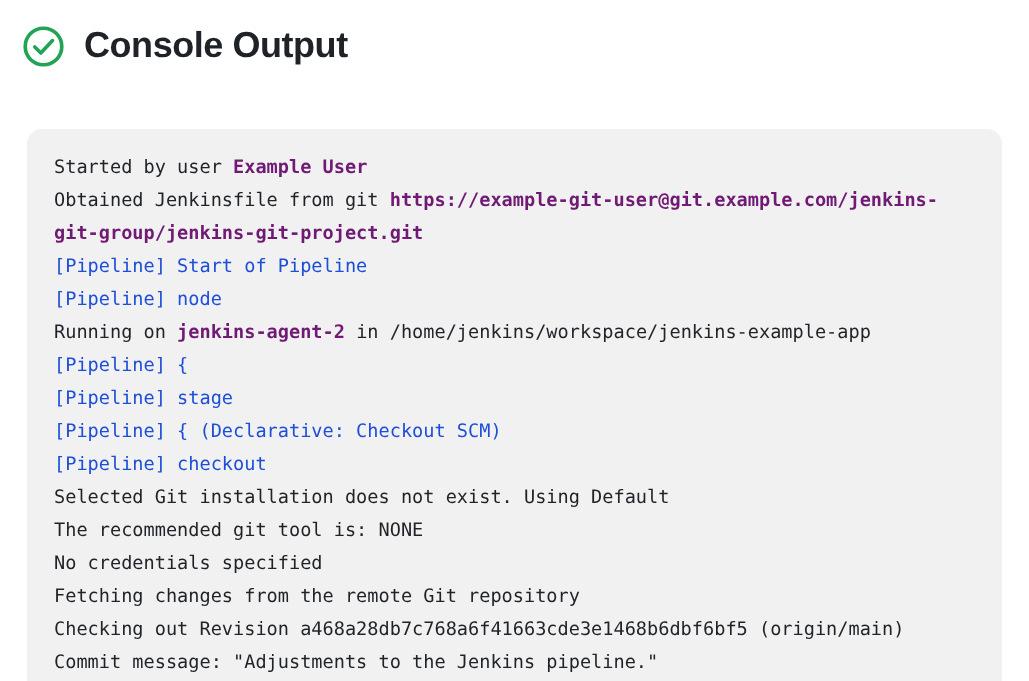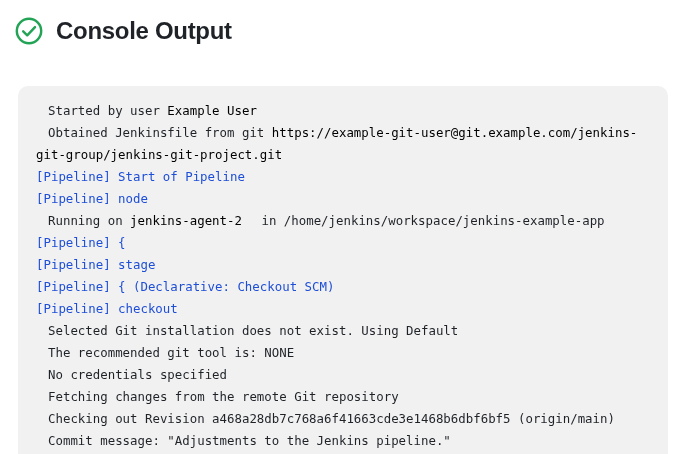--- a/index.html
+++ b/index.html
@@ -70,22 +70,22 @@
     line-height: 22px;
     color: #1f2328;
     white-space: pre-wrap;
     word-break: break-word;
   }
 
   .log-line {
     min-height: 22px;
   }
 
-  .seg-plain   { color: #1f2328; margin-left: 12px; }
-  .seg-link    { color: #000000; }
+  .seg-plain   { color: #1f2328; }
+  .seg-link    { color: #701a75; font-weight: bold; }
   .seg-muted   { color: #1d4ed8; }
 </style>
 </head>
 <body>
 
 <div class="page">
 
   <div class="header">
     <svg class="status-icon" viewBox="0 0 32 32">
       <circle cx="16" cy="16" r="13" fill="none" stroke="#22a355" stroke-width="2.6"></circle>

